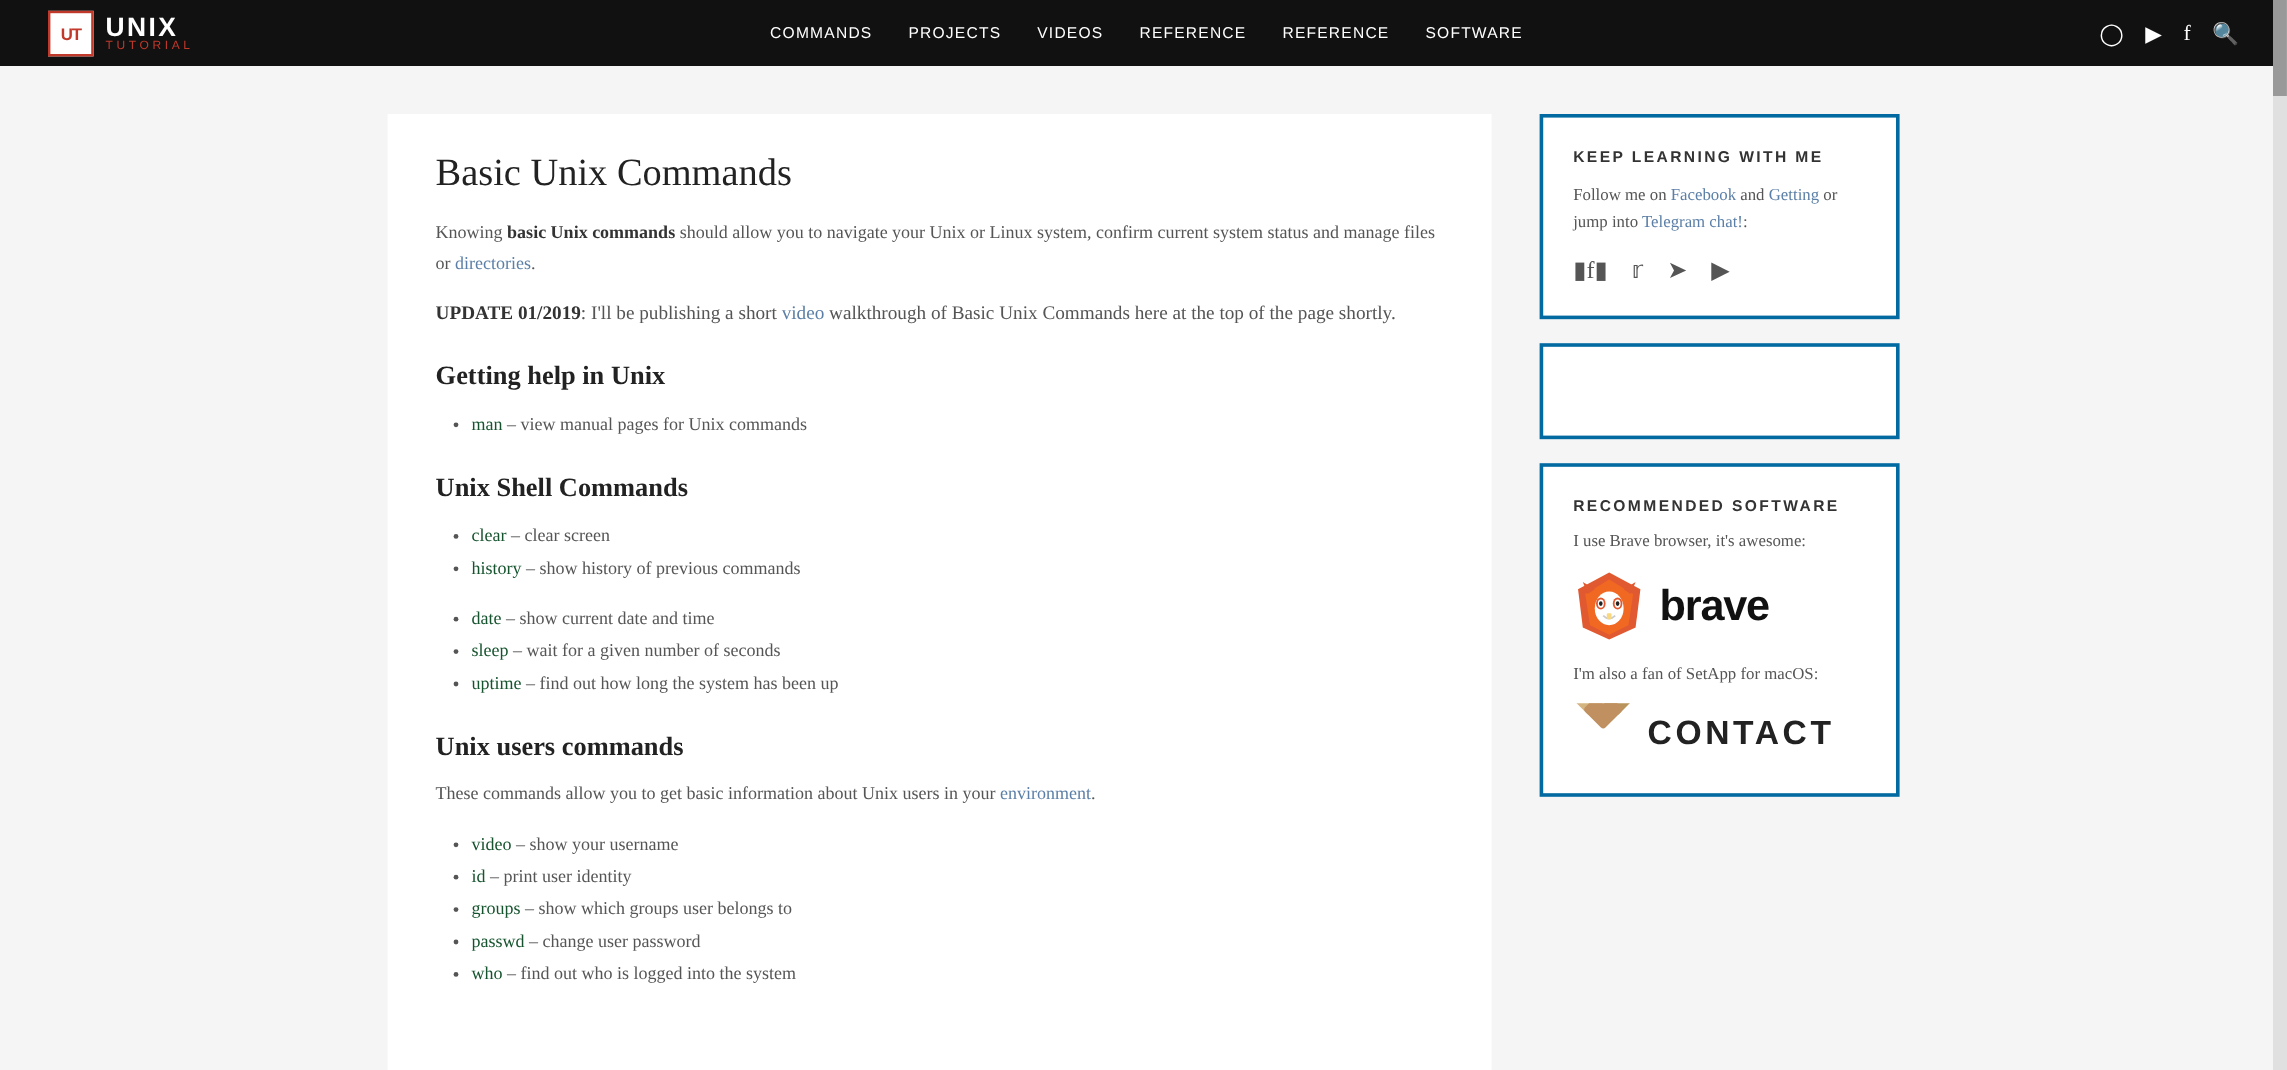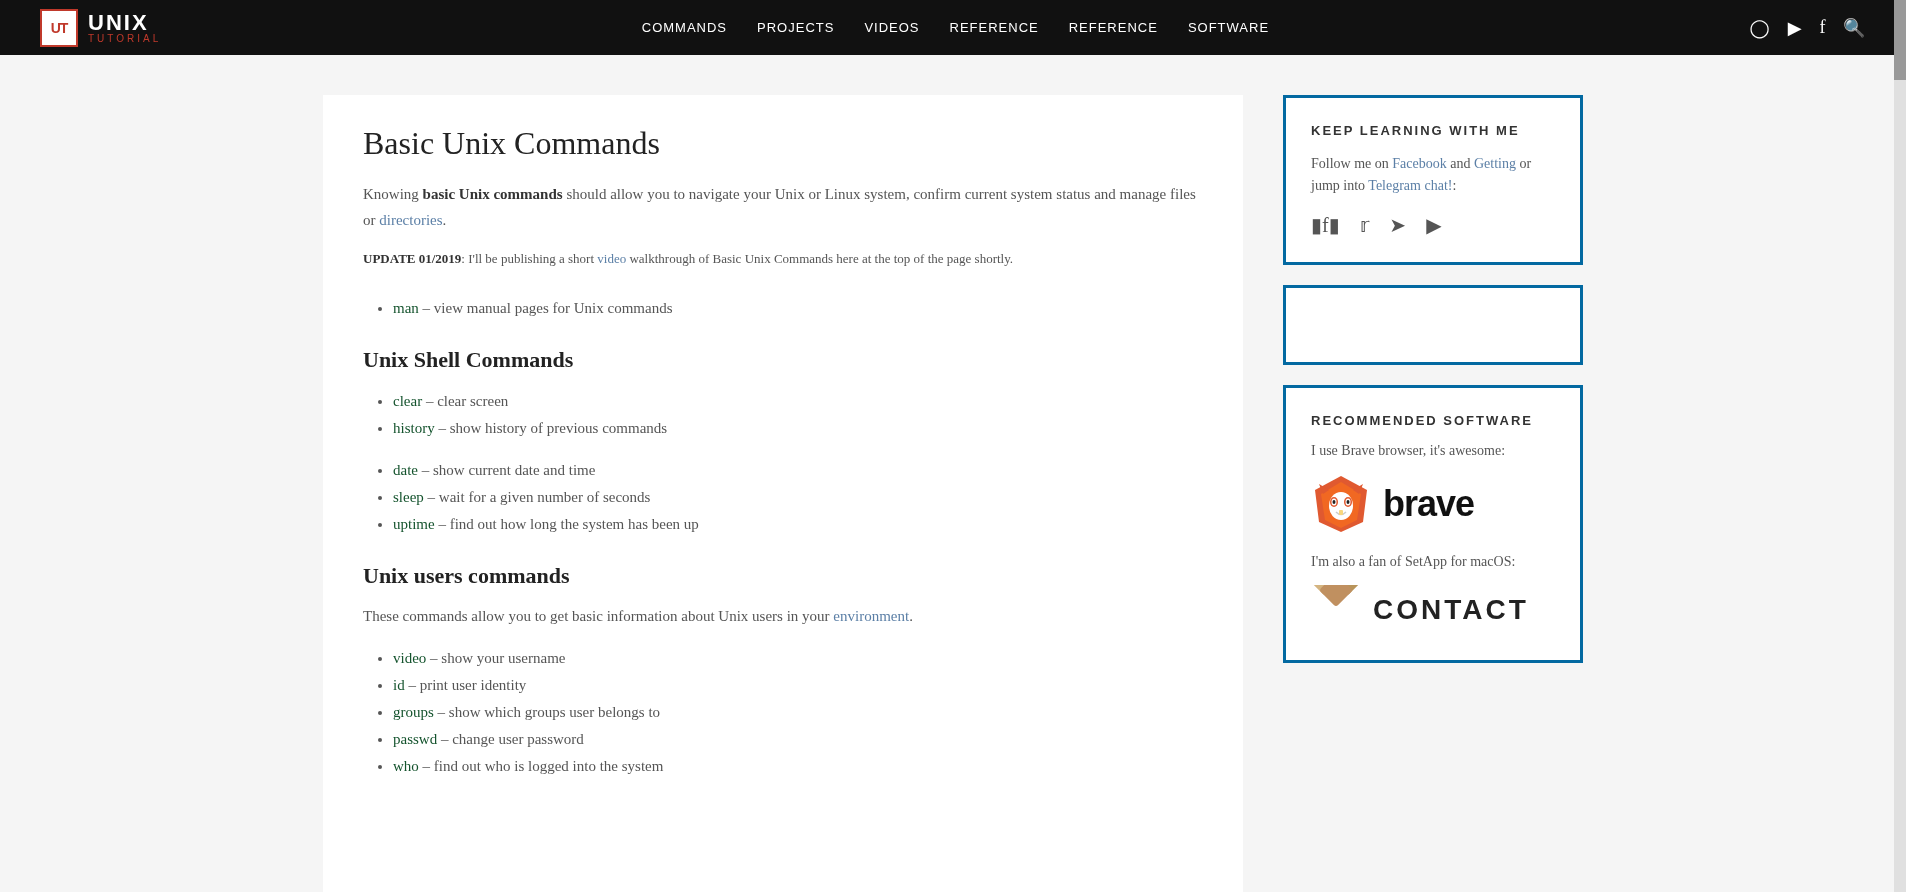--- a/index.html
+++ b/index.html
@@ -114,21 +114,21 @@
       color: #333;
     }
     .intro-text a {
       color: #5b7fa6;
       text-decoration: none;
     }
     .update-text {
       color: #555;
       line-height: 1.7;
       margin-bottom: 25px;
-      font-size: 13px;
+      font-size: 16px;
     }
     .update-text strong {
       color: #333;
     }
     .update-text a {
       color: #5b7fa6;
       text-decoration: none;
     }
     .section-title {
       font-size: 22px;
@@ -299,20 +299,21 @@
     <h1 class="page-title">Basic Unix Commands</h1>
 
     <p class="intro-text">
       Knowing <strong>basic Unix commands</strong> should allow you to navigate your Unix or Linux system, confirm current system status and manage files or <a href="#">directories</a>.
     </p>
 
     <p class="update-text">
       <strong>UPDATE 01/2019</strong>: I'll be publishing a short <a href="#">video</a> walkthrough of Basic Unix Commands here at the top of the page shortly.
     </p>
 
+    <h2 class="section-title">Getting help in Unix</h2>
     <ul class="command-list">
       <li>
         <a href="#">man</a> – view manual pages for Unix commands
       </li>
     </ul>
 
     <h2 class="section-title">Unix Shell Commands</h2>
     <ul class="command-list">
       <li>
         <a href="#">clear</a> – clear screen

